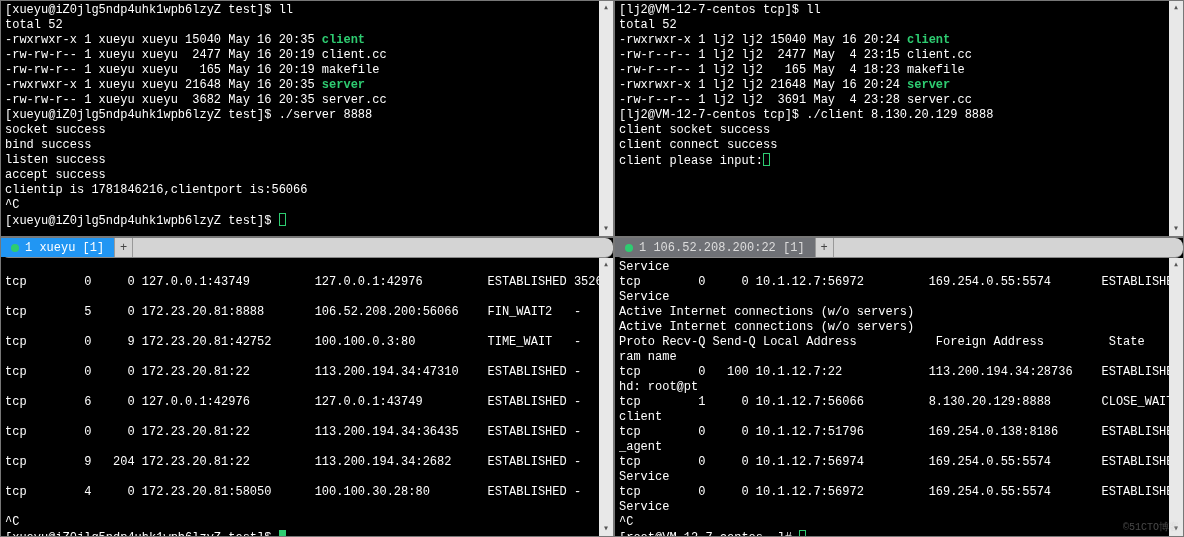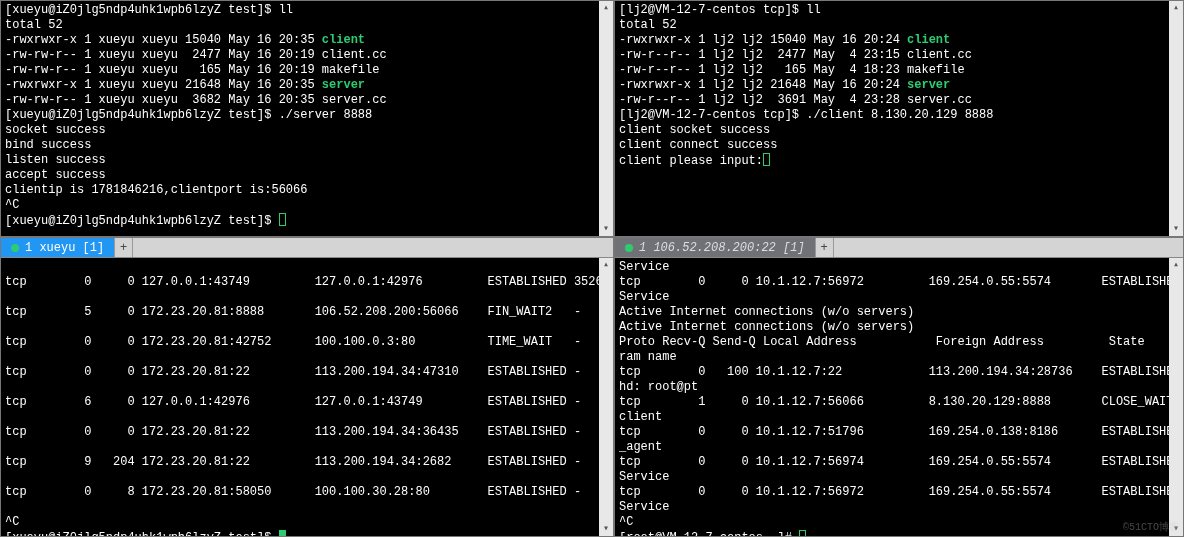--- a/index.html
+++ b/index.html
@@ -34,32 +34,33 @@
     overflow: hidden;
     flex: 1;
     font-family: Liberation Mono, monospace;
   }
   .tabbar {
     display: flex;
     align-items: flex-start;
     background: #d4d4d4;
     height: 20px;
     border-bottom: 1px solid #888;
+    border-radius: 8px;
   }
   .tab {
     display: inline-flex;
     align-items: center;
     height: 100%;
     padding: 0 10px;
     font-size: 12px;
     gap: 6px;
     border-right: 1px solid #999;
   }
   .tab.active-blue { background: #2196f3; color: #fff; }
-  .tab.active-grey { background: #6f7176; color: #ddd; font-style: italic; }
+  .tab.active-grey { background: #6f7176; color: #ddd; }
   .dot { width: 8px; height: 8px; border-radius: 50%; display: inline-block; }
   .dot.green { background: #2ecc71; }
   .add-tab {
     width: 18px; text-align: center; color: #444; cursor: pointer;
     border-right: 1px solid #999; height: 100%; line-height: 20px;
   }
   
   .gutter {
     position: absolute;
     top: 0; right: 0;
@@ -152,31 +153,31 @@
         <span class="dot green"></span>
         <span>1 xueyu [1]</span>
       </div>
       <div class="add-tab">+</div>
     </div>
     <div class="term" id="bl">
 <span class="netline">tcp        0     0 127.0.0.1:43749         127.0.0.1:42976         ESTABLISHED 3526/node</span>
 
 <span class="netline">tcp        5     0 172.23.20.81:8888       106.52.208.200:56066    FIN_WAIT2   -</span>
 
-<span class="netline">tcp        0     0 172.23.20.81:42752      100.100.0.3:80          TIME_WAIT   -</span>
+<span class="netline">tcp        0     9 172.23.20.81:42752      100.100.0.3:80          TIME_WAIT   -</span>
 
 <span class="netline">tcp        0     0 172.23.20.81:22         113.200.194.34:47310    ESTABLISHED -</span>
 
 <span class="netline">tcp        6     0 127.0.0.1:42976         127.0.0.1:43749         ESTABLISHED -</span>
 
 <span class="netline">tcp        0     0 172.23.20.81:22         113.200.194.34:36435    ESTABLISHED -</span>
 
 <span class="netline">tcp        9   204 172.23.20.81:22         113.200.194.34:2682     ESTABLISHED -</span>
 
-<span class="netline">tcp        0     8 172.23.20.81:58050      100.100.30.28:80        ESTABLISHED -</span>
+<span class="netline">tcp        4     0 172.23.20.81:58050      100.100.30.28:80        ESTABLISHED -</span>
 
 ^C
 [xueyu@iZ0jlg5ndp4uhk1wpb6lzyZ test]$ <span class="cursor-solid"></span></div>
     <div class="gutter" style="top:20px;height:calc(100% - 20px)">
       <div class="gutter-btn gutter-top">▴</div>
       <div class="gutter-btn gutter-bot">▾</div>
     </div>
   </div>
 
   <div class="pane">

